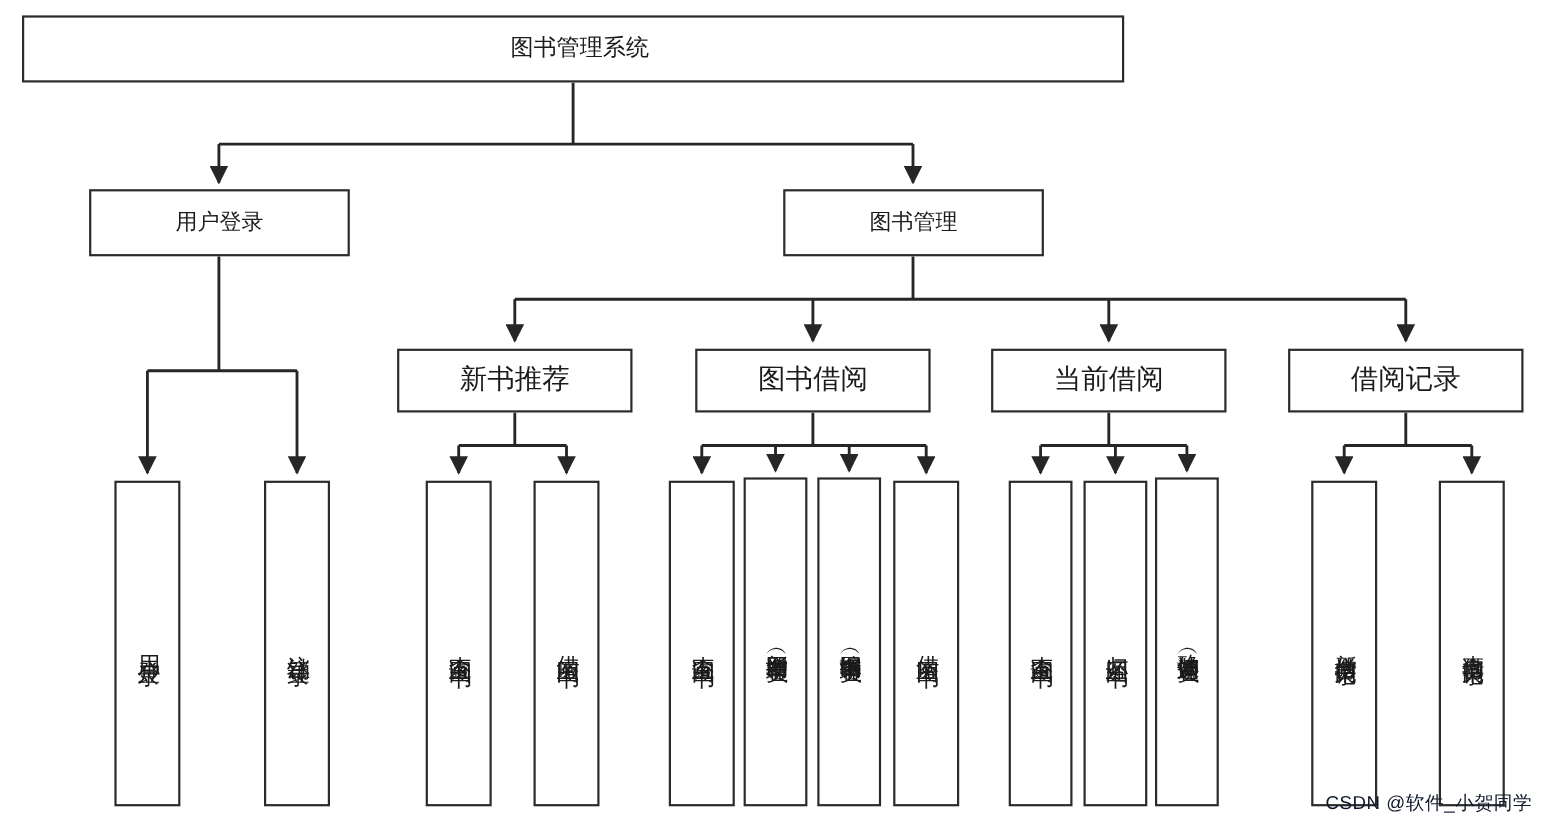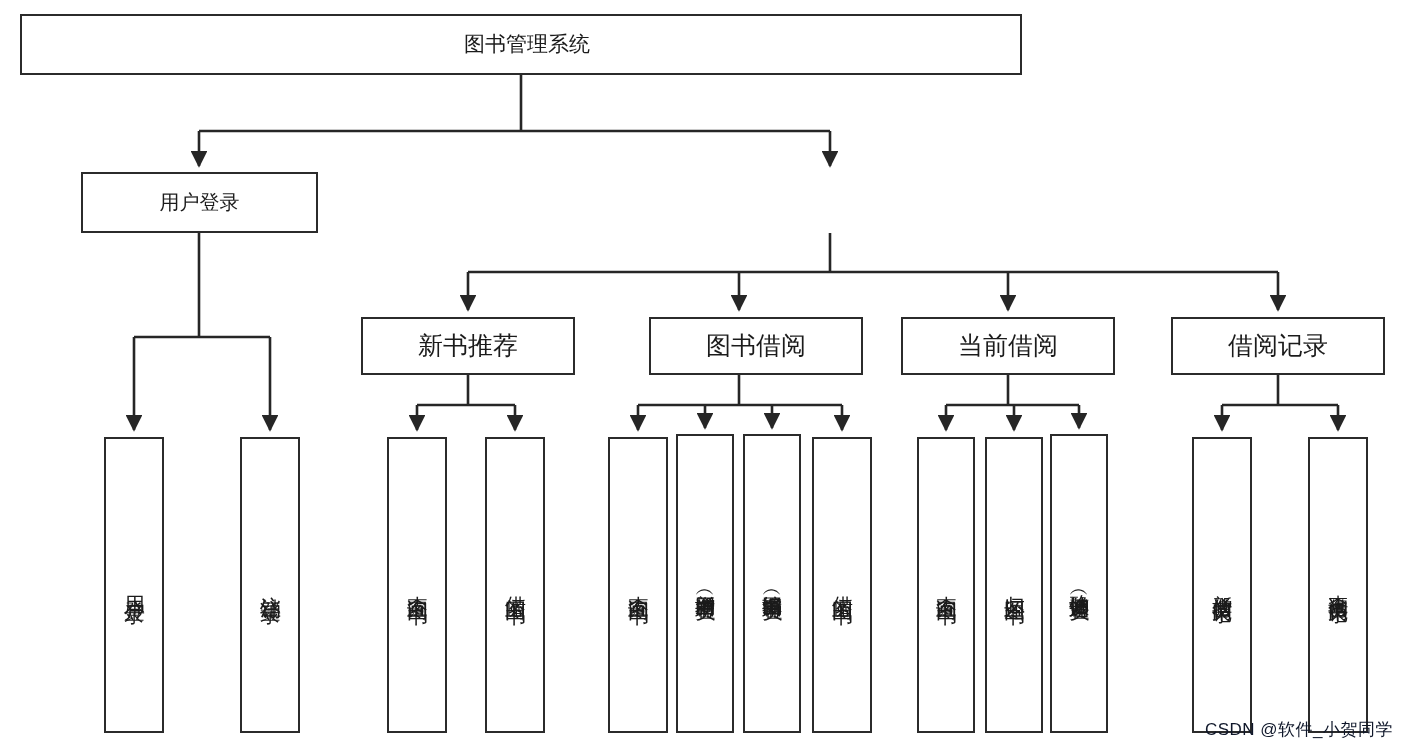--- a/index.html
+++ b/index.html
@@ -133,25 +133,28 @@
     </g>
   </svg>
 
   <div class="node root" style="left:20px; top:14px; width:1002px; height:61px;padding-left:12px;">
     <span class="lbl">图书管理系统</span>
   </div>
 
   <div class="node lvl1" style="left:81px; top:172px; width:237px; height:61px;">
     <span class="lbl">用户登录</span>
   </div>
+  <div class="node lvl1" style="left:712px; top:172px; width:237px; height:61px;">
+    <span class="lbl">图书管理</span>
+  </div>
 
   <div class="node lvl2" style="left:361px; top:317px; width:214px; height:58px;">
     <span class="lbl">新书推荐</span>
   </div>
-  <div class="node lvl2" style="left:632px; top:317px; width:214px; height:58px;margin-left:17px;">
+  <div class="node lvl2" style="left:632px; top:317px; width:214px; height:58px;">
     <span class="lbl">图书借阅</span>
   </div>
   <div class="node lvl2" style="left:901px; top:317px; width:214px; height:58px;">
     <span class="lbl">当前借阅</span>
   </div>
   <div class="node lvl2" style="left:1171px; top:317px; width:214px; height:58px;">
     <span class="lbl">借阅记录</span>
   </div>
 
   <div class="node leaf" style="left:104px; top:437px; width:60px; height:296px;">

